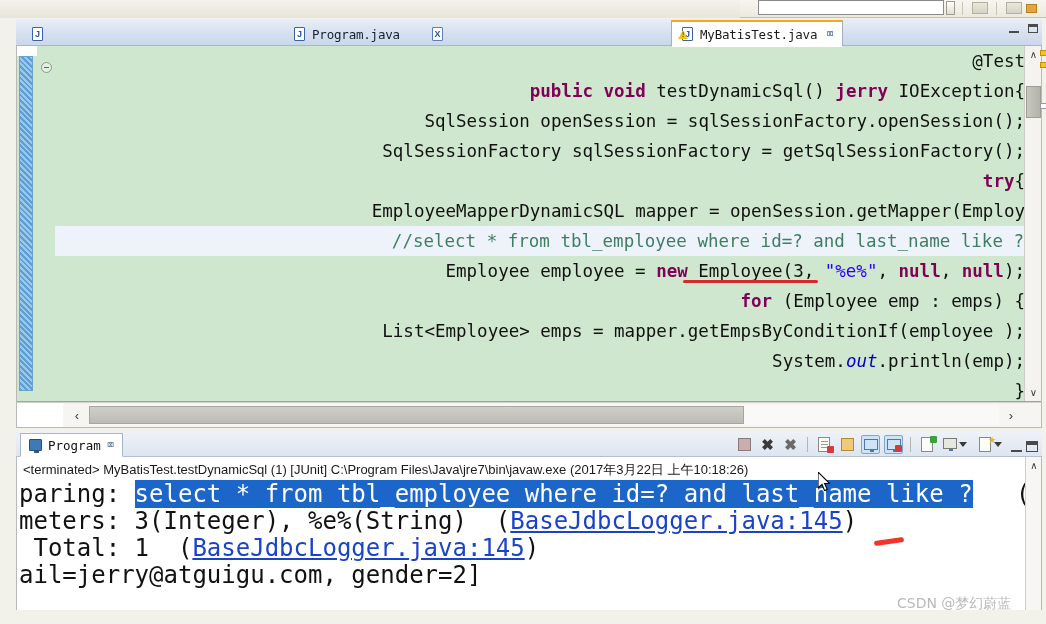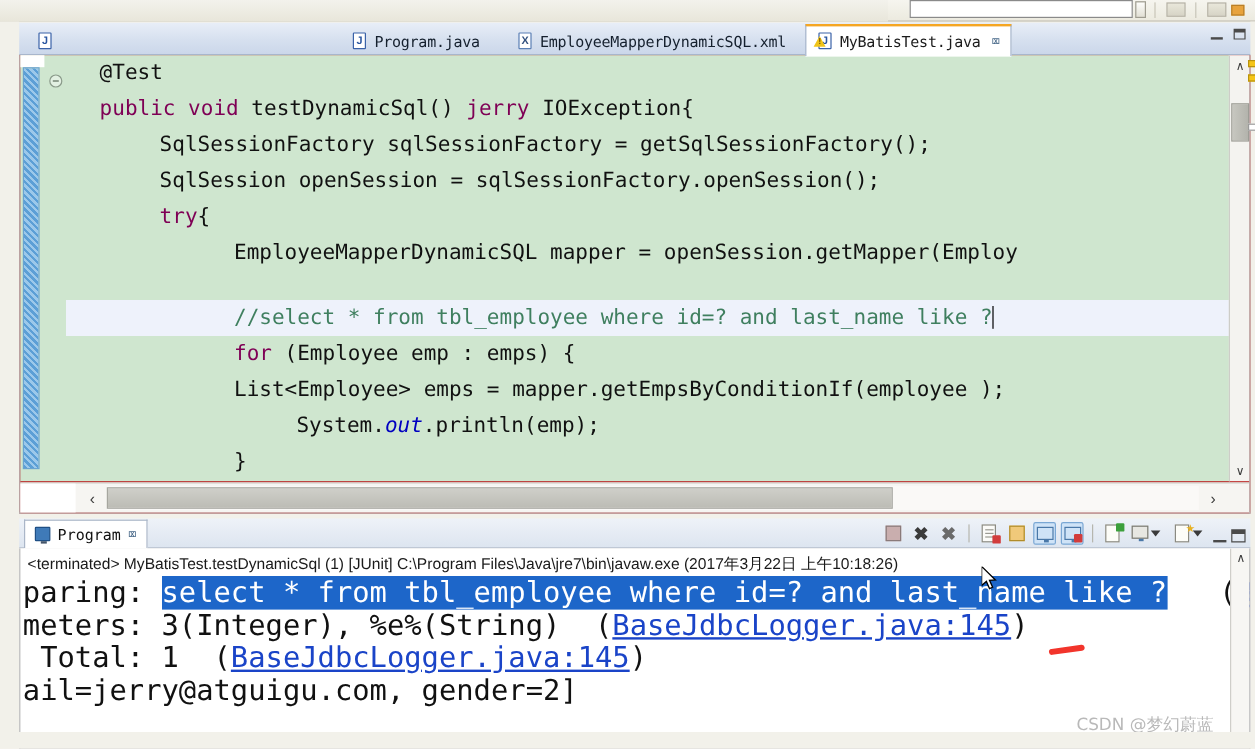--- a/index.html
+++ b/index.html
@@ -106,22 +106,22 @@
   }
 
   
   .winbtns { position: absolute; right: 4px; top: 5px; display: flex; gap: 9px; }
   .winbtn-min { width: 10px; height: 9px; border-bottom: 2px solid #4a4a4a; }
   .winbtn-max { width: 10px; height: 9px; border: 1.5px solid #4a4a4a; border-top-width: 3px; }
 
   
   .code-area {
     position: absolute; left: 0; top: 27px; width: 1026px; height: 382px;
-    background: #b91c1c;
-    border: 1px solid #b9b9b9; border-top: none;
+    background: #84cc16;
+    border: 1px solid #b9b9b9; border-top: none; text-align: right;
   }
   .gutter {
     position: absolute; left: 0; top: 0; width: 38px; height: 355px;
     background: #cfe6cf;
   }
   .gutter-white {
     position: absolute; left: 0; top: 0; width: 20px; height: 10px; background: #ffffff;
   }
   .changebar {
     position: absolute; left: 2px; top: 10px; width: 14px; height: 335px;
@@ -147,23 +147,22 @@
     position: relative;
     height: 30px; line-height: 30px;
     font-family: "DejaVu Sans Mono", monospace;
     font-size: 17.5px;
     color: #111111;
     white-space: pre;
     padding-left: 6px;
   }
   .codeline.current {
     background: #eef2fb;
-    margin-top: 24px;
-  }
-  .kw { color: #7f0055; font-weight: normal; }
+  }
+  .kw { color: #7f0055; font-weight: bold; }
   .cmt { color: #3f7f5f; }
   .str { color: #2a00ff; }
   .fld { color: #0000c0; font-style: italic; }
   .caret {
     display: inline-block; width: 1px; height: 19px; background: #000;
     vertical-align: -4px; margin-left: 0px;
   }
   .red-underline {
     position: absolute;
     height: 3px; background: #d42a2a; border-radius: 2px;
@@ -346,21 +345,20 @@
             <span class="letter">J</span>
         </span>
         <span class="tabname">Program.java</span>
       </div>
 
       <div class="tab inactive" style="left:406px">
         <span class="ficon xml">
           <span class="page"></span>
             <span class="letter">X</span>
         </span>
-        <span class="tabname">EmployeeMapperDynamicSQL.xml</span>
       </div>
 
       <div class="tab active" style="left:655px">
         <span class="ficon">
           <span class="page"></span>
             <span class="letter">J</span>
           <span class="warnbadge"></span>
         </span>
         <span class="tabname">MyBatisTest.java</span>
         <span class="closeglyph">⌧</span>
@@ -379,30 +377,31 @@
         <div class="changebar"></div>
         <div class="foldicon"></div>
       </div>
 
       <div class="code-scroll">
 
         <div class="codeline" style="padding-left:28px"><span class="plain">@Test</span></div>
 
         <div class="codeline" style="padding-left:28px"><span class="kw">public</span> <span class="kw">void</span> testDynamicSql() <span class="kw">jerry</span> IOException{</div>
 
+        <div class="codeline" style="padding-left:78px">SqlSession openSession = sqlSessionFactory.openSession();</div>
+
         <div class="codeline" style="padding-left:78px">SqlSessionFactory sqlSessionFactory = getSqlSessionFactory();</div>
 
-        <div class="codeline" style="padding-left:78px">SqlSession openSession = sqlSessionFactory.openSession();</div>
-
         <div class="codeline" style="padding-left:78px"><span class="kw">try</span>{</div>
 
         <div class="codeline" style="padding-left:140px">EmployeeMapperDynamicSQL mapper = openSession.getMapper(Employ</div>
 
         <div class="codeline current" style="padding-left:140px"><span class="cmt">//select * from tbl_employee where id=? and last_name like ?</span><span class="caret"></span></div>
 
+        <div class="codeline" style="padding-left:140px">Employee employee = <span class="kw">new</span> Employee(3, <span class="str">"%e%"</span>, <span class="kw">null</span>, <span class="kw">null</span>);<span class="red-underline" style="left:628px;top:24px;width:135px;"></span></div>
 
         <div class="codeline" style="padding-left:140px"><span class="kw">for</span> (Employee emp : emps) {</div>
 
         <div class="codeline" style="padding-left:140px">List&lt;Employee&gt; emps = mapper.getEmpsByConditionIf(employee );</div>
 
         <div class="codeline" style="padding-left:192px">System.<span class="fld">out</span>.println(emp);</div>
 
         <div class="codeline" style="padding-left:140px">}</div>
       </div>
 

